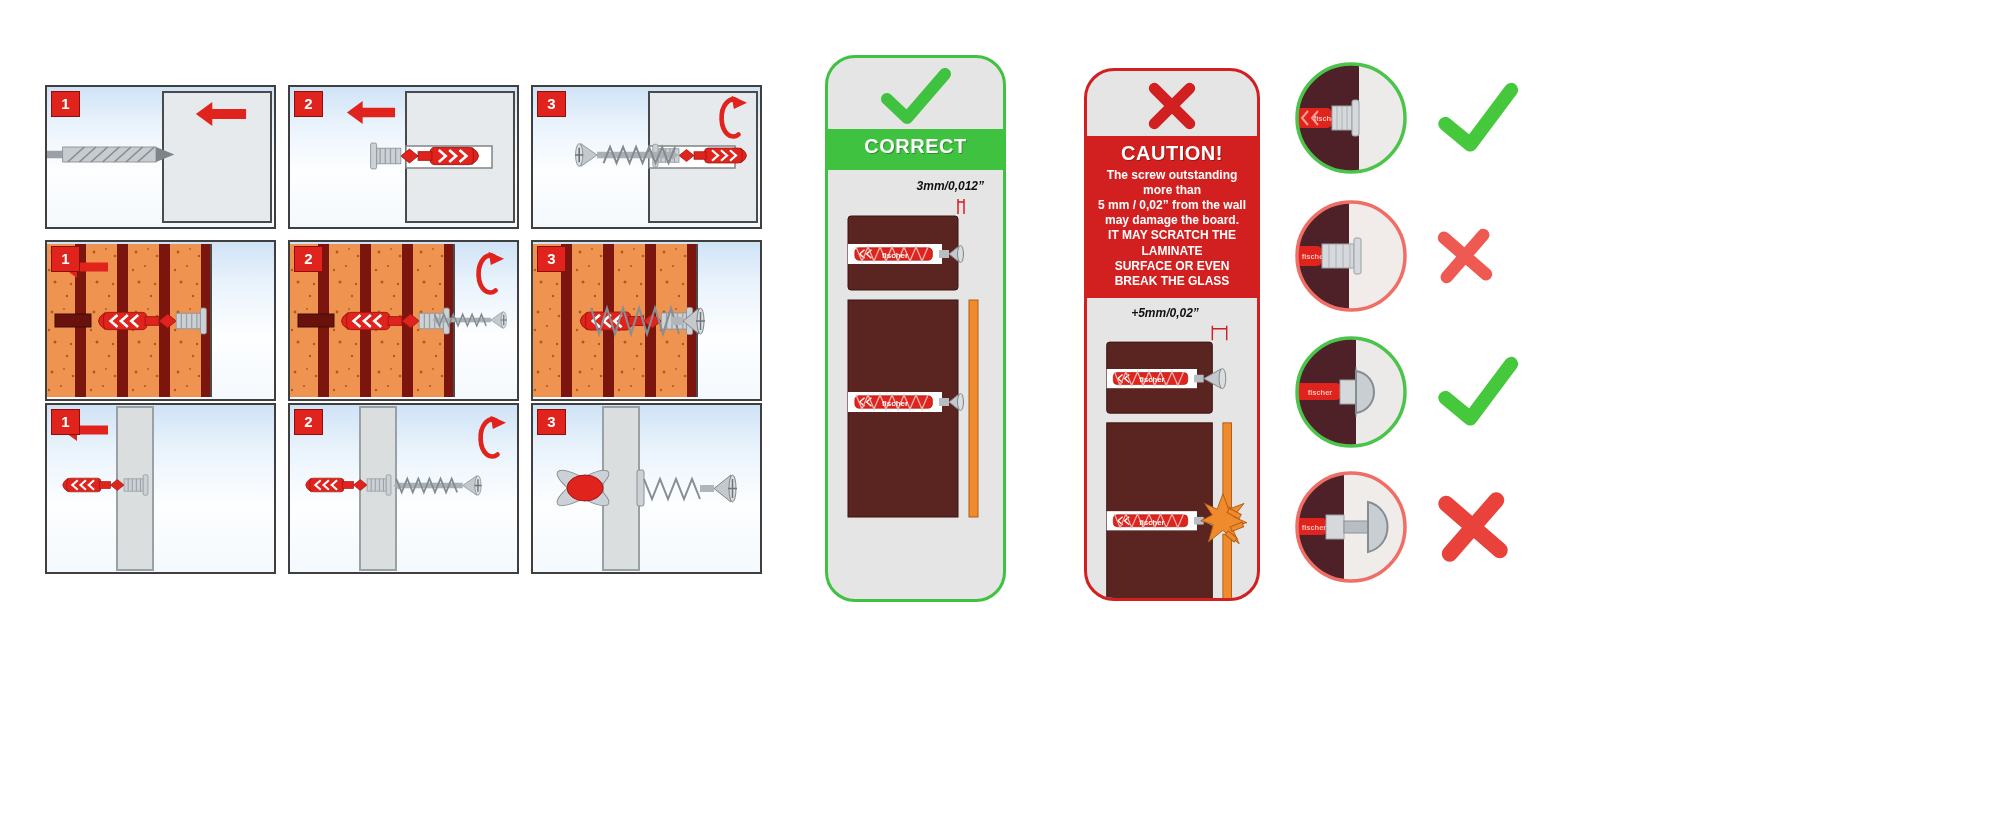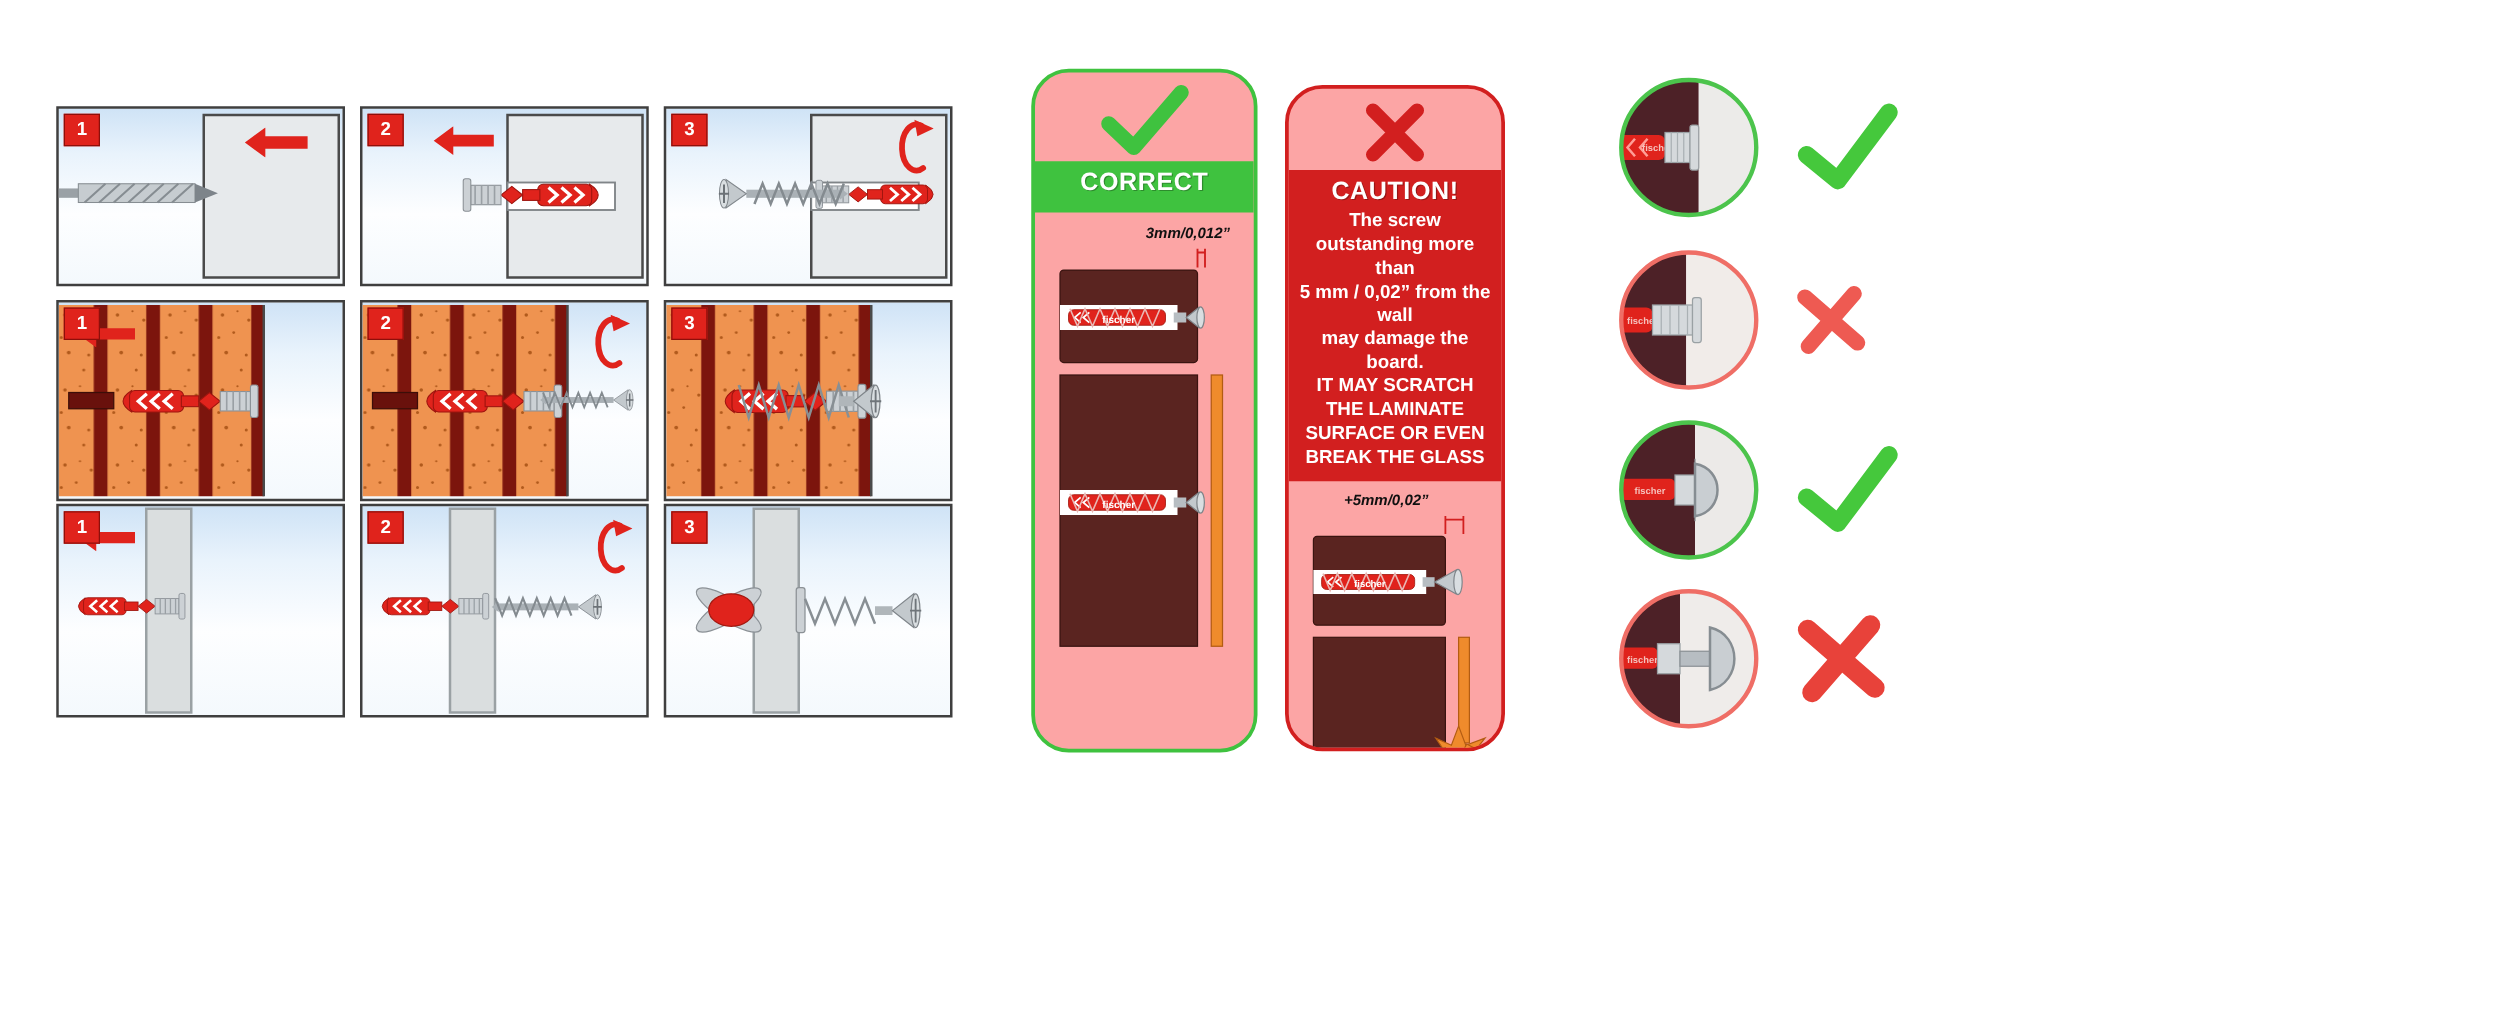--- a/index.html
+++ b/index.html
@@ -9,31 +9,31 @@
   
   .panel{position:absolute;width:227px;border:2px solid #3f3f3f;box-sizing:content-box;margin:0;
          background:linear-gradient(180deg,#cfe3f6 0%,#e9f3fc 26%,#fdfeff 60%,#f4f9fd 100%);}
   .panel svg.art{display:block;width:100%;height:100%;}
   .badge{position:absolute;top:4px;left:4px;width:27px;height:24px;background:#e0231c;color:#fff;
          font:700 15px/24px "Liberation Sans",sans-serif;text-align:center;z-index:2;border:1px solid #8e0f0a;}
   .r1{top:85px;height:140px}.r2{top:240px;height:157px}.r3{top:403px;height:167px}
   .c1{left:45px}.c2{left:288px}.c3{left:531px}
 
   
-  .card{position:absolute;background:#fca5a5;border-radius:30px;box-sizing:border-box;overflow:hidden;}
+  .card{position:absolute;background:#e5e5e5;border-radius:30px;box-sizing:border-box;overflow:hidden;}
   .card-correct{left:825px;top:55px;width:181px;height:547px;border:3px solid #3fc23f;}
-  .card-caution{left:1028px;top:68px;width:176px;height:533px;border:3px solid #d21f1f;}
+  .card-caution{left:1084px;top:68px;width:176px;height:533px;border:3px solid #d21f1f;}
   .card-mark{display:block;margin:9px auto 4px;}
   .band{color:#fff;text-align:center;padding:6px 7px 9px;}
   .band-green{background:#3fc23f;}
   .band-red{background:#d21f1f;}
   .card-title{margin:0 0 4px;font:800 20px/1.1 "Liberation Sans",sans-serif;letter-spacing:.5px;
               text-shadow:1px 1px 0 rgba(0,0,0,.28);}
   .card-body{margin:0;font:700 9.5px/1.26 "Liberation Sans",sans-serif;white-space:pre-line;}
-  .card-caution .card-body{font-size:15px;}
+  .card-caution .card-body{font-size:12px;}
   .measure{text-align:right;font:700 12px/1 "Liberation Sans",sans-serif;color:#101010;font-style:italic;}
   .card-correct .measure{padding:10px 19px 0 0;}
   .card-caution .measure{padding:9px 14px 0 0;text-align:center;}
   .illus{display:block;margin:2px auto 0;}
 
   
   .result-row{position:absolute;left:1292px;display:flex;align-items:center;}
   .result-row .mark{margin-left:26px;}
   .tilt{transform:rotate(-4deg);}
 </style>

